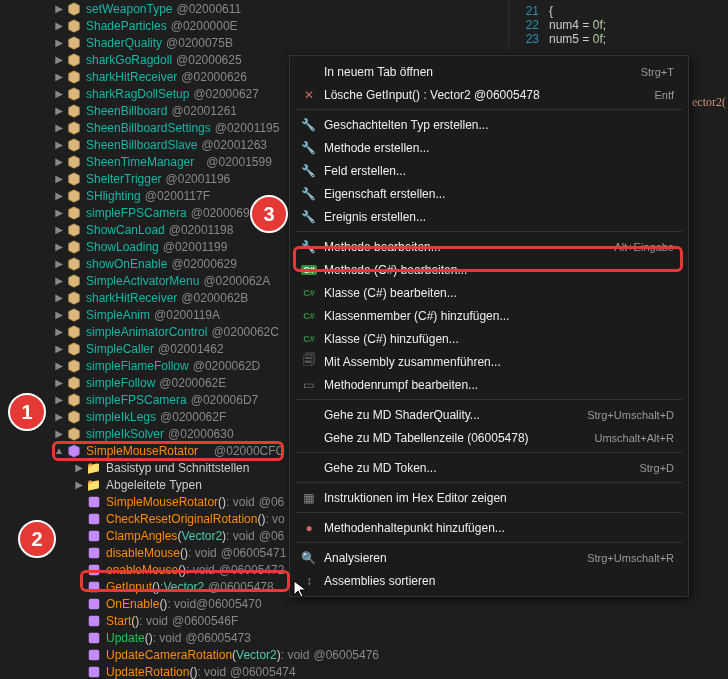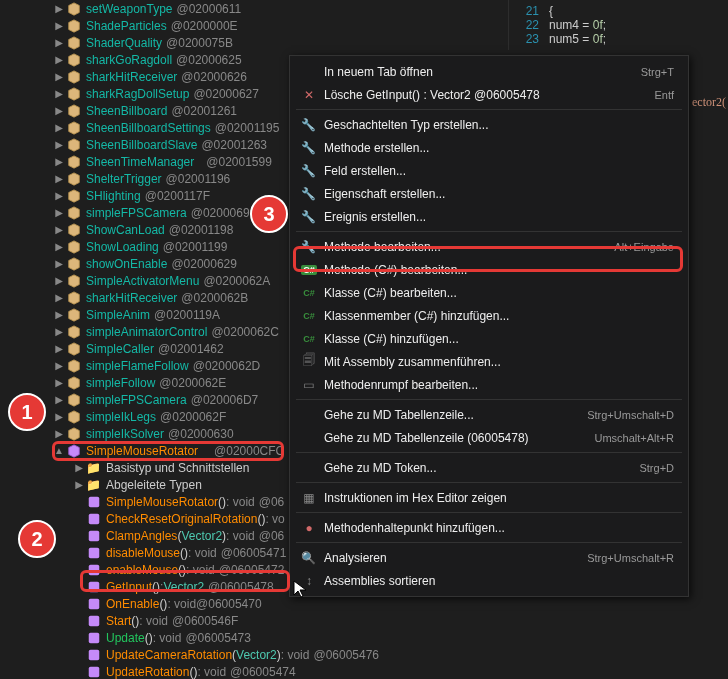--- a/index.html
+++ b/index.html
@@ -566,21 +566,21 @@
       <div class="mi">
         <span class="mico">
           <span style="color:#888">▭</span>
         </span>
         <span class="mlbl">Methodenrumpf bearbeiten...</span>
         <span class="msc"></span>
       </div>
       <div class="sep"></div>
       <div class="mi">
         <span class="mico"></span>
-        <span class="mlbl">Gehe zu MD Tabellenzeile...</span>
+        <span class="mlbl">Gehe zu MD ShaderQuality...</span>
         <span class="msc">Strg+Umschalt+D</span>
       </div>
       <div class="mi">
         <span class="mico"></span>
         <span class="mlbl">Gehe zu MD Tabellenzeile (06005478)</span>
         <span class="msc">Umschalt+Alt+R</span>
       </div>
       <div class="sep"></div>
       <div class="mi">
         <span class="mico"></span>

